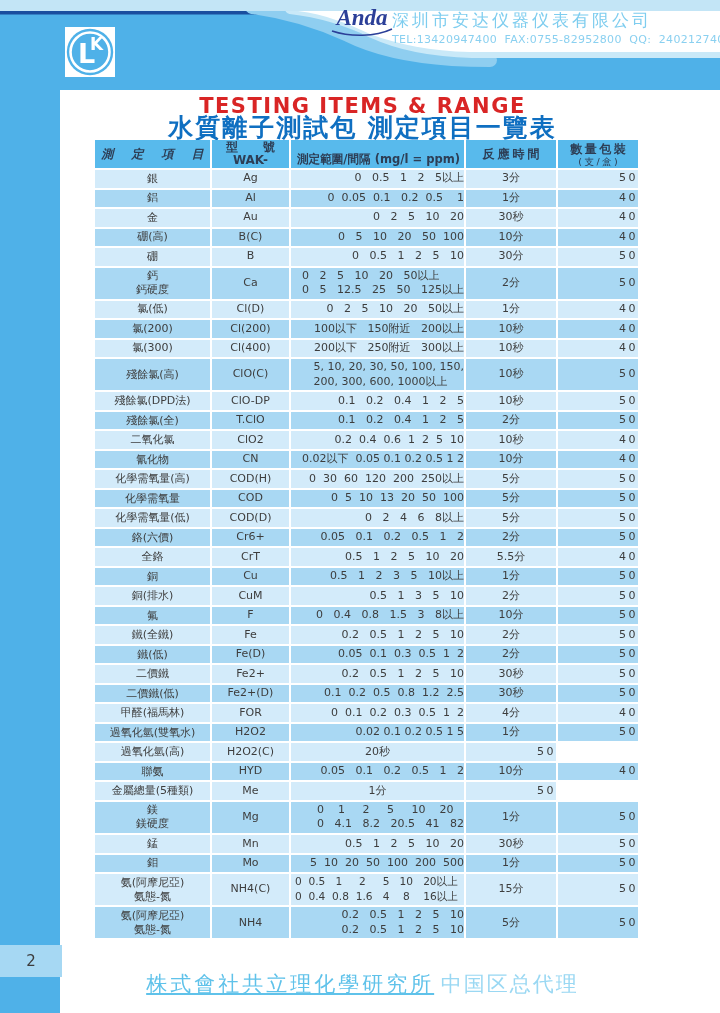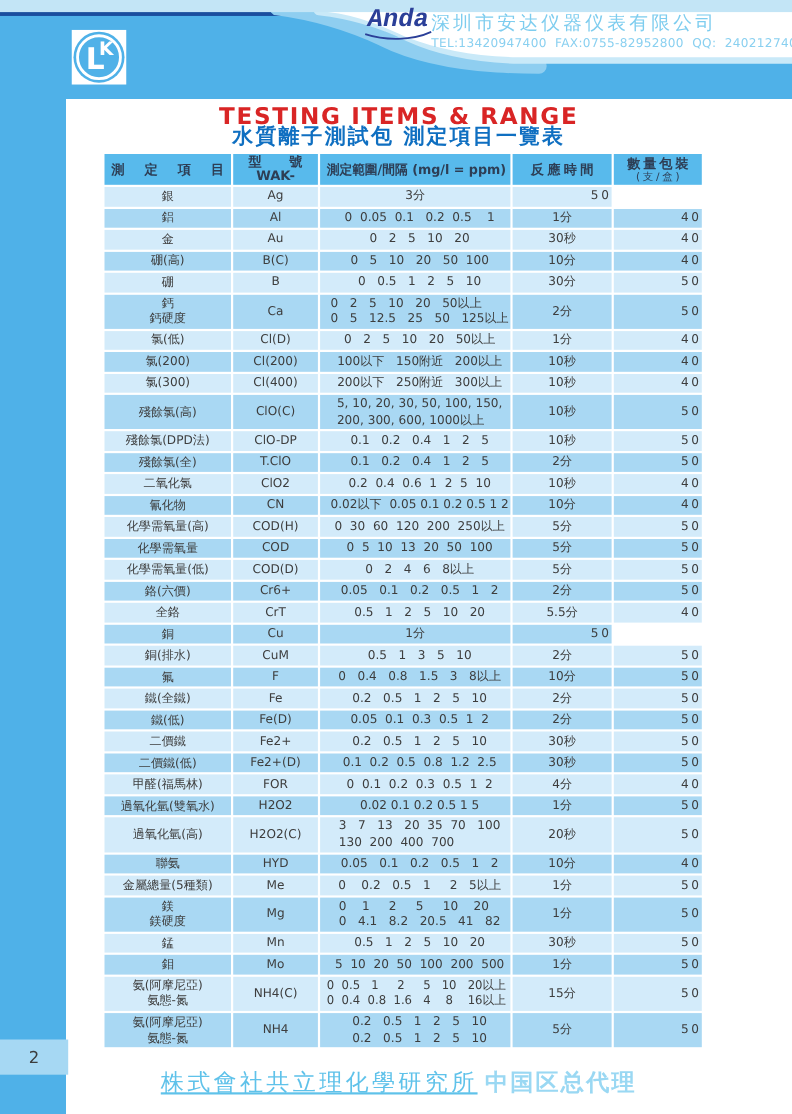--- a/index.html
+++ b/index.html
@@ -18,62 +18,62 @@
   
   .logo { position:absolute; left:65px; top:27px; width:50px; height:50px; }
   .lg-bg { fill:var(--page_bg); }
   .lg-ring { fill:none; stroke:#ffffff; stroke-width:2.6; }
   .lg-L, .lg-K { fill:#ffffff; font-weight:bold; font-family:"DejaVu Sans", sans-serif; }
   .lg-L { font-size:27px; }
   .lg-K { font-size:17px; }
 
   
   .brand { position:absolute; left:327px; top:6px; width:70px; text-align:center;
-           color:var(--brand_navy); font-family:Liberation Mono, monospace;
+           color:var(--brand_navy); font-family:Liberation Serif, serif;
            font-style:italic; font-weight:bold; font-size:23px; line-height:24px; }
   .brand svg { display:block; margin:-2px auto 0; }
   .fl { stroke:var(--brand_navy); stroke-width:1.6; fill:none; }
   .company { position:absolute; left:392px; top:9px; color:var(--company_blue);
              font-family:"DejaVu Serif", serif; font-size:17px; letter-spacing:3px; white-space:pre; }
   .contact { position:absolute; left:392px; top:33px; color:var(--contact_blue);
              font-size:11px; letter-spacing:0.3px; white-space:pre; }
 
   
   .panel { position:absolute; left:60px; top:90px; right:0; bottom:0; background:var(--panel); }
   .title-en { position:absolute; left:35px; top:4px; width:535px; text-align:center;
               color:var(--title_red); font-size:21px; font-weight:bold; letter-spacing:1.5px; }
   .title-zh { position:absolute; left:35px; top:21px; width:535px; text-align:center;
-              color:var(--title_blue); font-size:19px; font-weight:bold; letter-spacing:2px; }
+              color:var(--title_blue); font-size:25px; font-weight:bold; letter-spacing:2px; }
 
   
   .table { position:absolute; left:35px; top:50px; width:535px; }
   .row { display:grid; grid-template-columns:115px 77px 173px 90px 80px; column-gap:2px; margin-bottom:2px; }
   .cell { display:flex; align-items:center; justify-content:center; text-align:center;
           font-size:11px; line-height:14.6px; color:var(--cell_text); min-height:17.5px; padding:1px 0; }
   .thead .cell { background:var(--header_bg); min-height:28px; color:var(--header_text);
                  font-weight:bold; font-size:12px; flex-direction:column; white-space:pre; }
-  .thead .c-item { letter-spacing:7px; text-indent:7px; }
+  .thead .c-item { letter-spacing:7px; text-indent:7px;font-style:italic; }
   .thead .c-time { letter-spacing:3px; text-indent:3px; }
   .thead .small { font-size:9.5px; line-height:11px; font-weight:normal; }
   .thead .h2 { line-height:13px; }
   .l .cell { background:var(--row_light); }
   .m .cell { background:var(--row_medium); }
   .c-item { white-space:pre-line; line-height:14px; }
-  .c-range { justify-content:center; text-align:left; padding-left:8px; white-space:pre; overflow:hidden; }
+  .c-range { justify-content:flex-end; text-align:left; padding-left:8px; white-space:pre; overflow:hidden; }
   .c-range .fit { display:inline-block; transform-origin:left center; white-space:pre; }
   .c-qty { letter-spacing:2.5px; text-indent:2.5px;justify-content:flex-end; }
 
   
   .pagebox { position:absolute; left:0; top:945px; width:62px; height:32px; background:var(--pagebox_bg);
              display:flex; align-items:center; justify-content:center;
              color:var(--page_text); font-size:15px; }
   .footer { position:absolute; left:35px; top:880px; width:535px; text-align:center;
             font-family:"DejaVu Serif", serif; font-size:21px; white-space:nowrap; }
   .f-main { color:var(--footer_main); letter-spacing:3px;text-decoration:underline; }
-  .f-sub { color:var(--footer_sub); letter-spacing:2px;font-weight:bold; }
+  .f-sub { color:var(--footer_sub); letter-spacing:2px; }
 </style>
 </head>
 <body>
 
 <div class="page">
 
   <svg class="top-art" width="720" height="100" viewBox="0 0 720 100">
     <rect class="st-navy" x="0" y="10.5" width="410" height="4"></rect>
     <path class="st-band" d="M252,7 C290,12 322,23 348,35 C372,47 408,56 452,59 C470,60 480,60 490,60"></path>
     <path class="st-light" d="M290,9 C325,13 350,22 372,33 C398,45 432,52 472,53 L720,53"></path>
@@ -115,20 +115,21 @@
         <div class="cell c-time">反應時間</div>
         <div class="cell c-qty">
           <div class="h2">數量包裝</div>
           <div class="small">(支/盒)</div>
         </div>
       </div>
       <div id="tbody">
           <div class="row l">
             <div class="cell c-item">銀</div>
             <div class="cell c-model">Ag</div>
+            <div class="cell c-range"><span class="fit">0   0.5   1   2   5以上</span></div>
             <div class="cell c-time">3分</div>
             <div class="cell c-qty">50</div>
           </div>
           <div class="row m">
             <div class="cell c-item">鋁</div>
             <div class="cell c-model">Al</div>
             <div class="cell c-range"><span class="fit">0  0.05  0.1   0.2  0.5    1</span></div>
             <div class="cell c-time">1分</div>
             <div class="cell c-qty">40</div>
           </div>
@@ -250,20 +251,21 @@
           <div class="row l">
             <div class="cell c-item">全鉻</div>
             <div class="cell c-model">CrT</div>
             <div class="cell c-range"><span class="fit">0.5   1   2   5   10   20</span></div>
             <div class="cell c-time">5.5分</div>
             <div class="cell c-qty">40</div>
           </div>
           <div class="row m">
             <div class="cell c-item">銅</div>
             <div class="cell c-model">Cu</div>
+            <div class="cell c-range"><span class="fit">0.5   1   2   3   5   10以上</span></div>
             <div class="cell c-time">1分</div>
             <div class="cell c-qty">50</div>
           </div>
           <div class="row l">
             <div class="cell c-item">銅(排水)</div>
             <div class="cell c-model">CuM</div>
             <div class="cell c-range"><span class="fit">0.5   1   3   5   10</span></div>
             <div class="cell c-time">2分</div>
             <div class="cell c-qty">50</div>
           </div>
@@ -312,36 +314,33 @@
           <div class="row m">
             <div class="cell c-item">過氧化氫(雙氧水)</div>
             <div class="cell c-model">H2O2</div>
             <div class="cell c-range"><span class="fit">0.02 0.1 0.2 0.5 1 5</span></div>
             <div class="cell c-time">1分</div>
             <div class="cell c-qty">50</div>
           </div>
           <div class="row l">
             <div class="cell c-item">過氧化氫(高)</div>
             <div class="cell c-model">H2O2(C)</div>
-            <div class="cell c-range"><span class="fit">3   7   13   20  35  70   100
-130  200  400  700</span></div>
             <div class="cell c-time">20秒</div>
             <div class="cell c-qty">50</div>
           </div>
           <div class="row m">
             <div class="cell c-item">聯氨</div>
             <div class="cell c-model">HYD</div>
             <div class="cell c-range"><span class="fit">0.05   0.1   0.2   0.5   1   2</span></div>
             <div class="cell c-time">10分</div>
             <div class="cell c-qty">40</div>
           </div>
           <div class="row l">
             <div class="cell c-item">金屬總量(5種類)</div>
             <div class="cell c-model">Me</div>
-            <div class="cell c-range"><span class="fit">0    0.2   0.5   1     2   5以上</span></div>
             <div class="cell c-time">1分</div>
             <div class="cell c-qty">50</div>
           </div>
           <div class="row m">
             <div class="cell c-item">鎂
 鎂硬度</div>
             <div class="cell c-model">Mg</div>
             <div class="cell c-range"><span class="fit">0    1     2     5     10    20
 0   4.1   8.2   20.5   41   82</span></div>
             <div class="cell c-time">1分</div>

